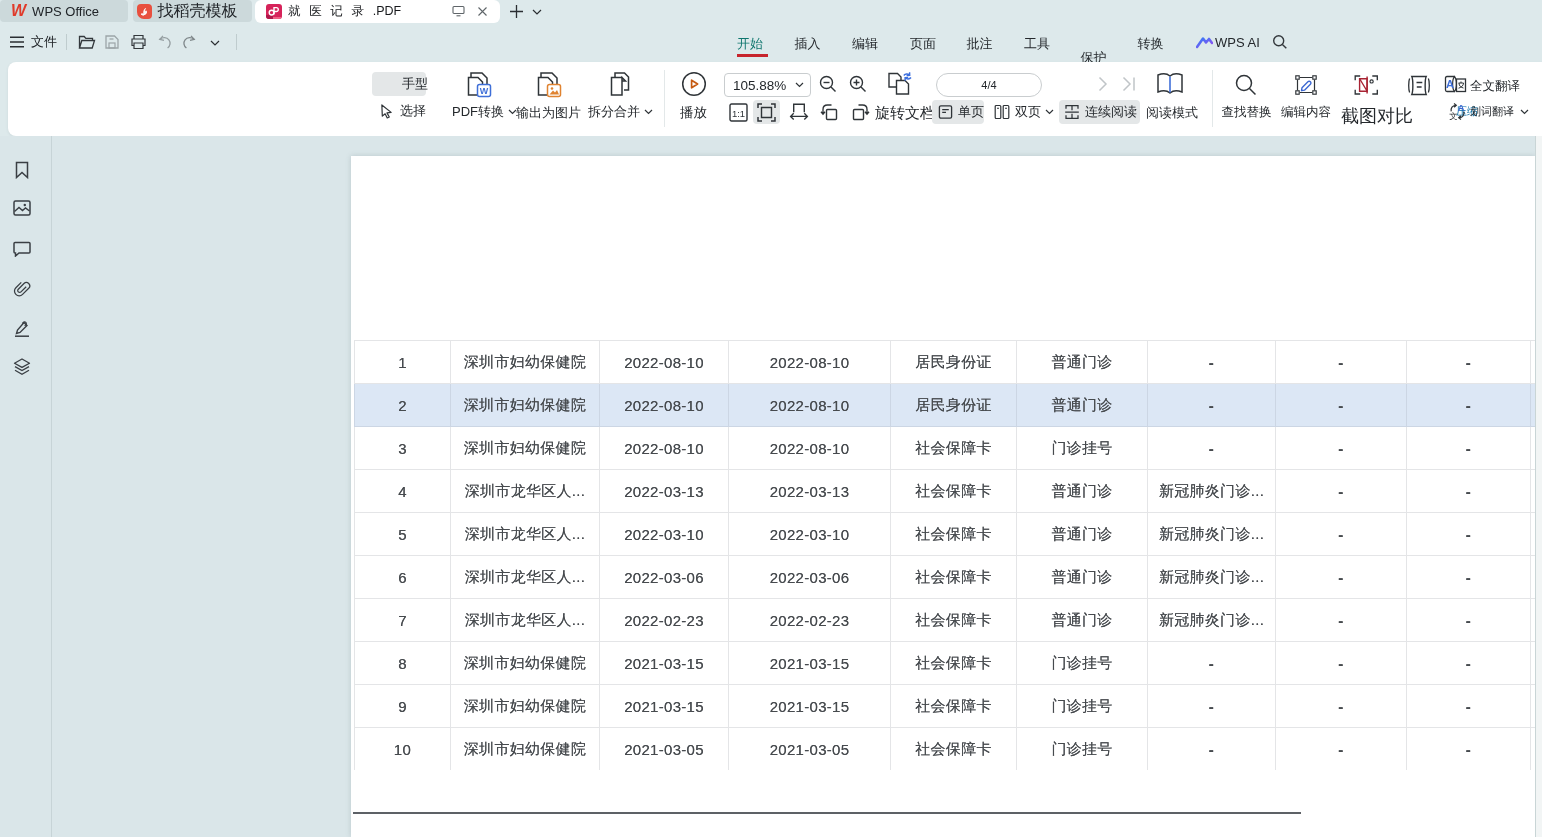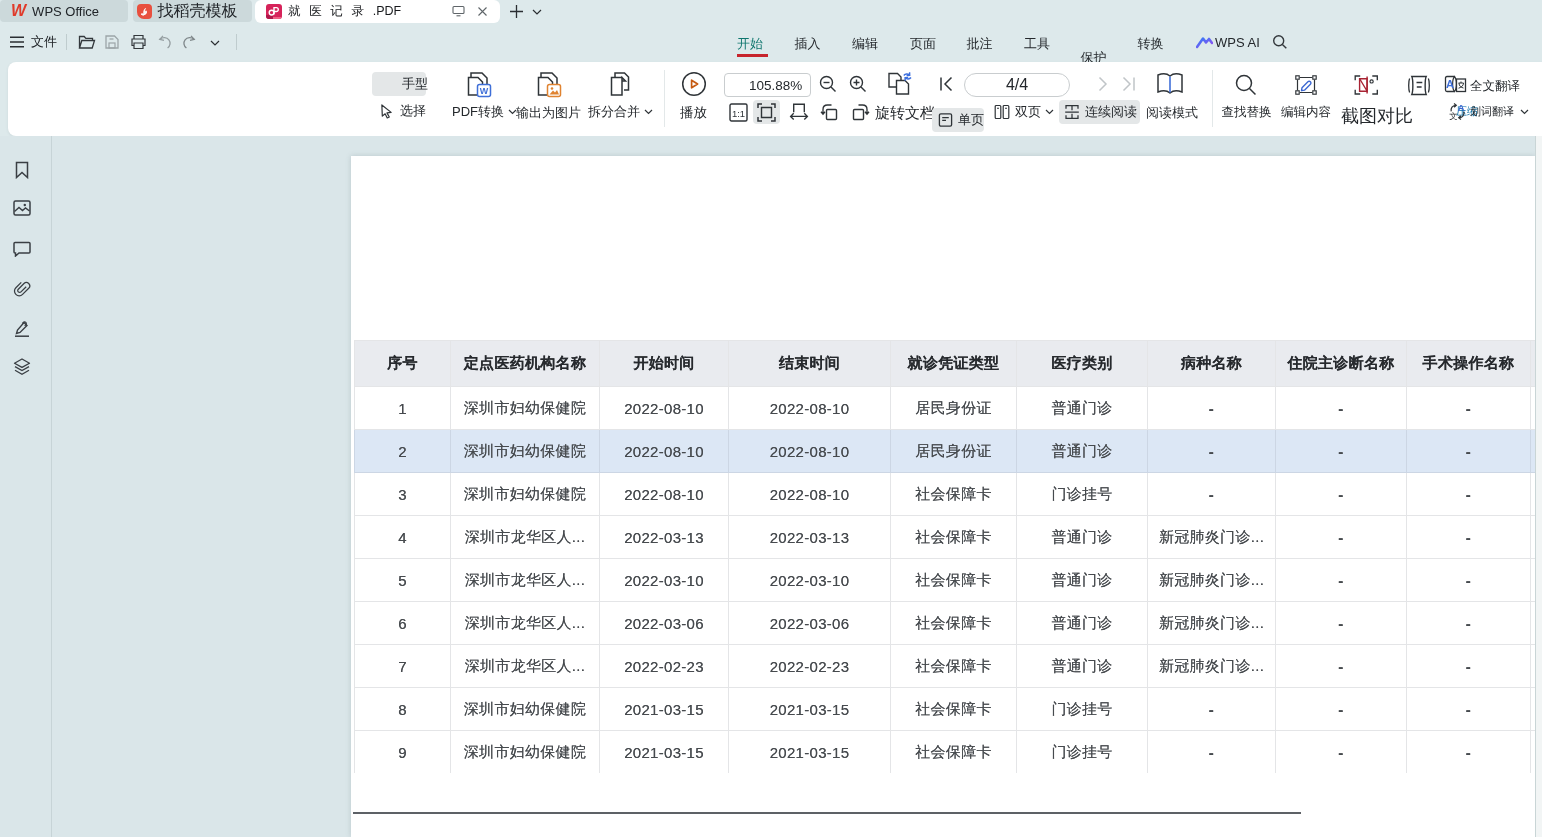--- a/index.html
+++ b/index.html
@@ -155,21 +155,21 @@
 
 <div class="ab" style="left:664px;top:70px;width:1px;height:57px;background:#e3e8e9"></div>
 
 <svg class="ab" width="26" height="26" viewBox="0 0 26 26" style="left:681px;top:71px">
   <circle cx="13" cy="13" r="11.3" fill="none" stroke="#2f3438" stroke-width="1.5"></circle>
   <path d="M10.6 9.2 L16.6 13 L10.6 16.8 Z" fill="none" stroke="#c55a11" stroke-width="1.7" stroke-linejoin="round"></path>
 </svg>
 <div class="ab" style="left:680px;top:104px;font-size:13.5px;color:#24282c">播放</div>
 
 <div class="ab flex" style="left:724px;top:73px;width:85px;height:22px;border:1px solid #c9cdcf;border-radius:4px;background:#fff">
-  <span style="margin-left:24px;font-size:13.5px;color:#24282c">105.88%</span>
+  <span style="margin-left:8px;font-size:13.5px;color:#24282c">105.88%</span>
   <svg width="9" height="6" viewBox="0 0 9 6" style="margin-left:9px">
       <path d="M1 1 L4.5 4.5 L8 1" fill="none" stroke="#2f3438" stroke-width="1.2"></path>
     </svg>
 </div>
 <svg class="ab" width="18" height="18" viewBox="0 0 18 18" style="left:819px;top:75px">
     <circle cx="7.5" cy="7.5" r="6" fill="none" stroke="#2f3438" stroke-width="1.4"></circle>
     <path d="M12 12 L16.5 16.5" stroke="#2f3438" stroke-width="1.4"></path>
     <path d="M4.5 7.5 H10.5" stroke="#2f3438" stroke-width="1.4"></path>
   </svg>
 <svg class="ab" width="18" height="18" viewBox="0 0 18 18" style="left:849px;top:75px">
@@ -206,33 +206,33 @@
     <rect x="2.5" y="7.5" width="10" height="10" rx="1" fill="none" stroke="#2f3438" stroke-width="1.4"></rect>
   </svg>
 <div class="ab" style="left:875px;top:104px;font-size:15px;color:#24282c">旋转文档</div>
 
 <svg class="ab" width="16" height="16" viewBox="0 0 16 16" style="left:938px;top:76px">
     <path d="M3 1.5 V14.5 M13.5 1.5 L7 8 L13.5 14.5" fill="none" stroke="#2f3438" stroke-width="1.5"></path>
   </svg>
 <svg class="ab" width="11" height="16" viewBox="0 0 11 16" style="left:966px;top:76px">
     <path d="M9.5 1.5 L3 8 L9.5 14.5" fill="none" stroke="#2f3438" stroke-width="1.5"></path>
   </svg>
-<div class="ab" style="left:964px;top:73px;width:104px;height:22px;border:1px solid #c9cdcf;border-radius:12px;background:#fff;text-align:center;line-height:22px;font-size:16px;color:#24282c">4/4</div>
+<div class="ab" style="left:936px;top:73px;width:104px;height:22px;border:1px solid #c9cdcf;border-radius:12px;background:#fff;text-align:center;line-height:22px;font-size:11px;color:#24282c">4/4</div>
 <svg class="ab" width="11" height="16" viewBox="0 0 11 16" style="left:1098px;top:76px">
     <path d="M1.5 1.5 L8 8 L1.5 14.5" fill="none" stroke="#c0c5c8" stroke-width="1.5"></path>
   </svg>
 <svg class="ab" width="16" height="16" viewBox="0 0 16 16" style="left:1121px;top:76px">
     <path d="M2.5 1.5 L9 8 L2.5 14.5 M13 1.5 V14.5" fill="none" stroke="#c0c5c8" stroke-width="1.5"></path>
   </svg>
 <svg class="ab" width="30" height="24" viewBox="0 0 30 24" style="left:1155px;top:72px">
   <path d="M15 4 C12 1.5 7 1.5 3 3 V20 C7 18.5 12 18.5 15 21 C18 18.5 23 18.5 27 20 V3 C23 1.5 18 1.5 15 4 Z" fill="none" stroke="#2f3438" stroke-width="1.5"></path>
   <path d="M15 4.5 V20.5" stroke="#3f6fd8" stroke-width="1.6"></path>
 </svg>
 
-<div class="ab flex" style="left:932px;top:108px;width:52px;height:24px;background:#e4e7e8;border-radius:4px">
+<div class="ab flex" style="left:932px;top:100px;width:52px;height:24px;background:#e4e7e8;border-radius:4px">
   <svg width="16" height="16" viewBox="0 0 16 16" style="margin-left:6px">
       <rect x="1.5" y="1.5" width="13" height="13" rx="1.5" fill="none" stroke="#2f3438" stroke-width="1.4"></rect>
       <path d="M4.5 5.5 H11.5 M4.5 8.5 H8.5" stroke="#2f3438" stroke-width="1.3"></path>
     </svg>
   <span style="margin-left:5px;font-size:13px;color:#24282c">单页</span>
 </div>
 <div class="ab flex" style="left:994px;top:100px;height:24px">
   <svg width="16" height="16" viewBox="0 0 16 16">
       <rect x="1.2" y="1.5" width="5.6" height="13" rx="1" fill="none" stroke="#2f3438" stroke-width="1.2"></rect>
       <rect x="9.2" y="1.5" width="5.6" height="13" rx="1" fill="none" stroke="#2f3438" stroke-width="1.2"></rect>
@@ -355,32 +355,20 @@
         <col style="width:129px">
         <col style="width:162px">
         <col style="width:126px">
         <col style="width:131px">
         <col style="width:128px">
         <col style="width:131px">
         <col style="width:124px">
         <col style="width:5px">
       </colgroup>
 <tbody>
-        <tr class="h">
-          <td>序号</td>
-          <td>定点医药机构名称</td>
-          <td>开始时间</td>
-          <td>结束时间</td>
-          <td>就诊凭证类型</td>
-          <td>医疗类别</td>
-          <td>病种名称</td>
-          <td>住院主诊断名称</td>
-          <td>手术操作名称</td>
-          <td class="sl"></td>
-        </tr>
 <tr>
           <td>1</td>
           <td>深圳市妇幼保健院</td>
           <td>2022-08-10</td>
           <td>2022-08-10</td>
           <td>居民身份证</td>
           <td>普通门诊</td>
           <td style="font-weight:bold">-</td>
           <td style="font-weight:bold">-</td>
           <td style="font-weight:bold">-</td>
@@ -475,16 +463,28 @@
           <td>深圳市妇幼保健院</td>
           <td>2021-03-15</td>
           <td>2021-03-15</td>
           <td>社会保障卡</td>
           <td>门诊挂号</td>
           <td style="font-weight:bold">-</td>
           <td style="font-weight:bold">-</td>
           <td style="font-weight:bold">-</td>
           <td class="sl"></td>
         </tr>
+<tr>
+          <td>10</td>
+          <td>深圳市妇幼保健院</td>
+          <td>2021-03-05</td>
+          <td>2021-03-05</td>
+          <td>社会保障卡</td>
+          <td>门诊挂号</td>
+          <td style="font-weight:bold">-</td>
+          <td style="font-weight:bold">-</td>
+          <td style="font-weight:bold">-</td>
+          <td class="sl"></td>
+        </tr>
 </tbody>
     </table>
 <div style="position:absolute;left:2px;top:656px;width:948px;height:2px;background:#5d6166"></div>
 </div>
 
 </body></html>

